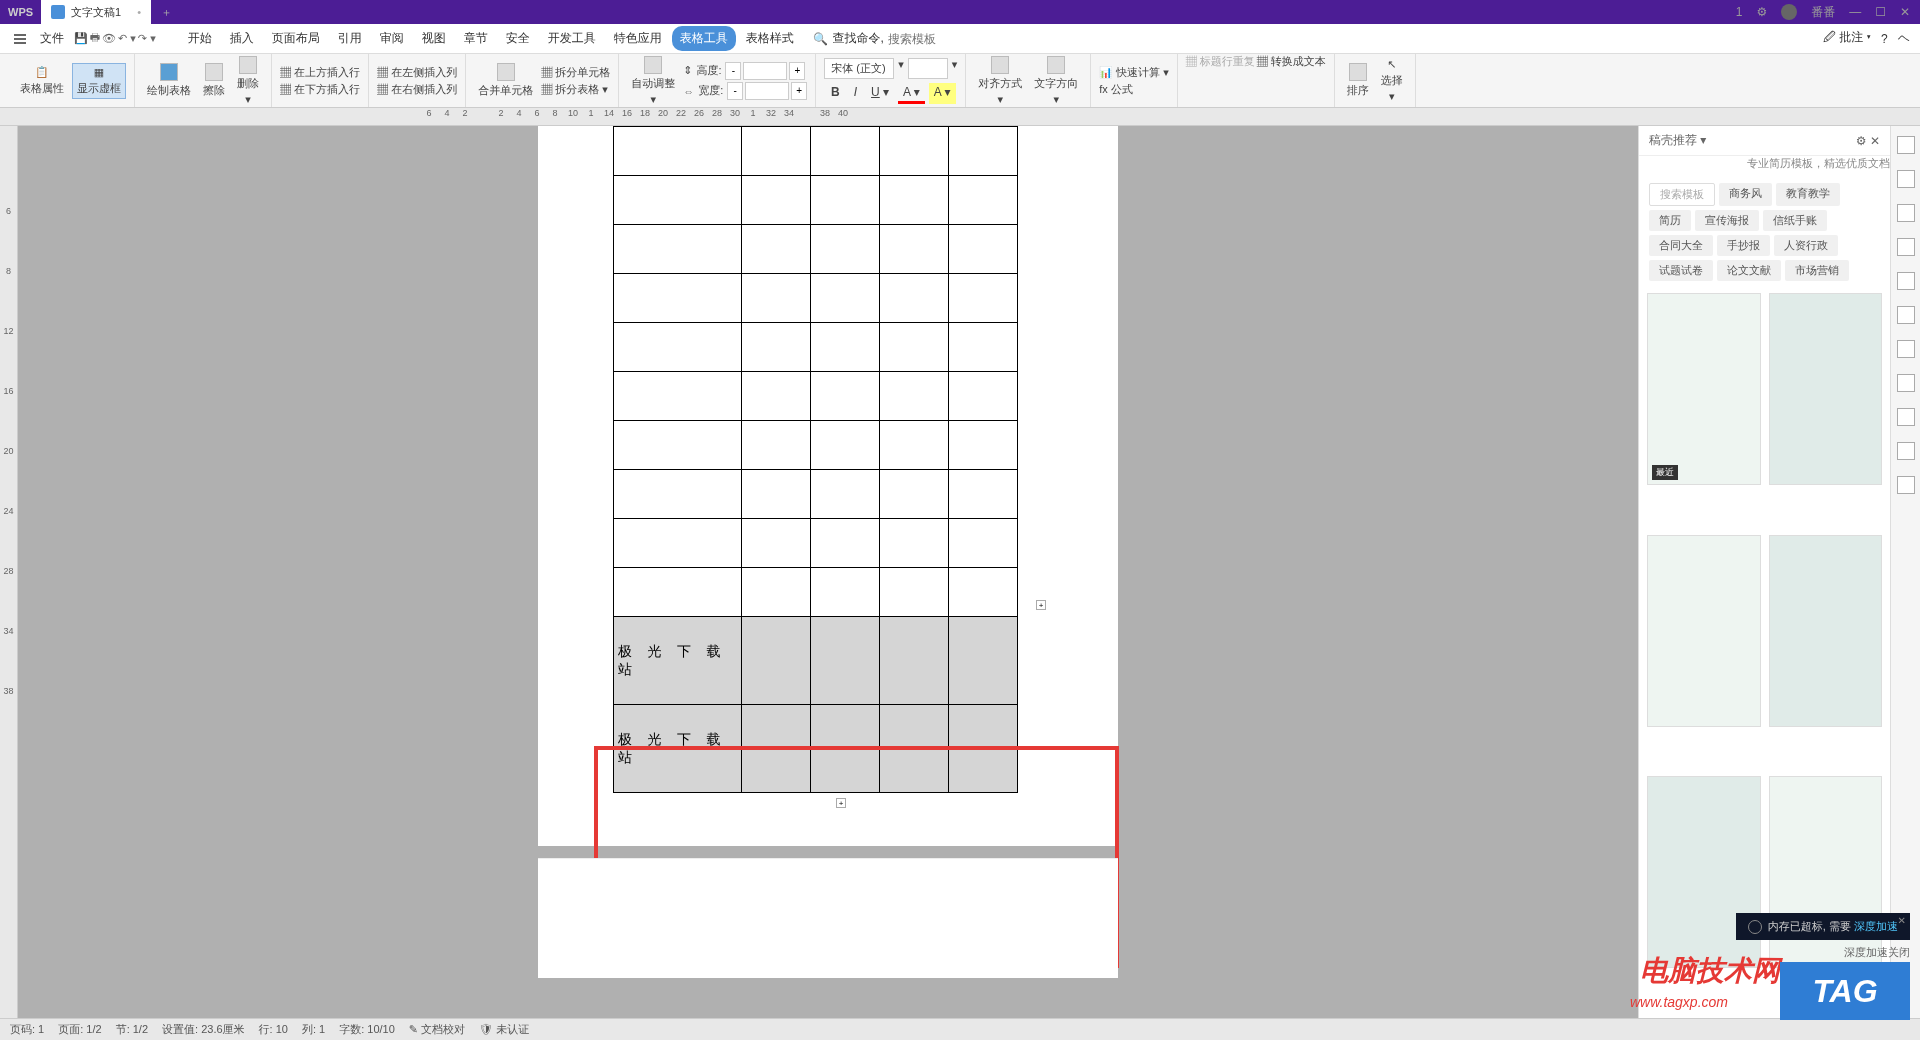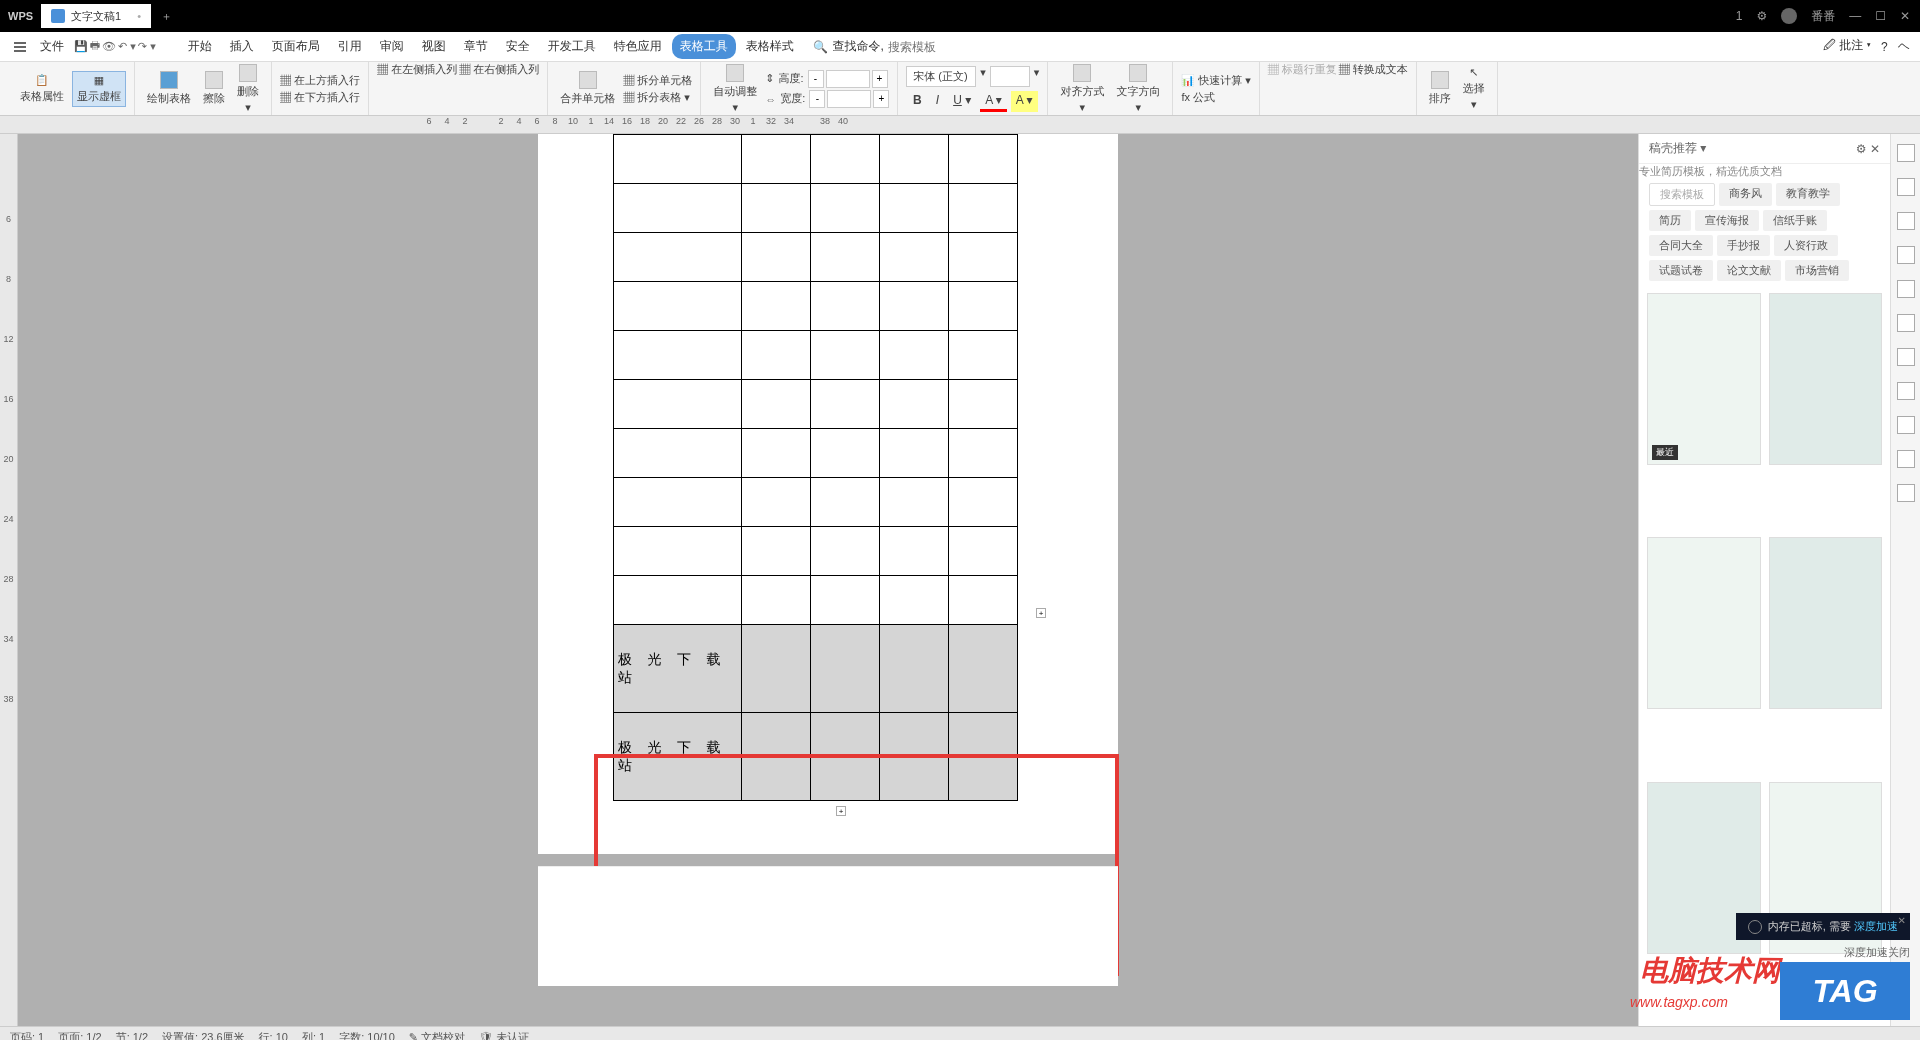--- a/index.html
+++ b/index.html
@@ -1,19 +1,19 @@
 <!DOCTYPE html>
 <html><head>
 <meta charset="utf-8">
 <style>
 * { margin: 0; padding: 0; box-sizing: border-box; font-family: "Microsoft YaHei", sans-serif; }
 body { background: #f0f0f0; overflow: hidden; }
 
 
-.titlebar { height: 32px; background: #000000; display: flex; align-items: center; color: #ccc; font-size: 11px; }
+.titlebar { height: 24px; background: #4c1d95; display: flex; align-items: center; color: #ccc; font-size: 11px; }
 .titlebar .wps-logo { padding: 0 8px; font-weight: bold; }
 .titlebar .tab { background: #fff; color: #333; padding: 4px 10px; display: flex; align-items: center; gap: 6px; height: 24px; }
 .titlebar .tab-icon { width: 14px; height: 14px; background: #4a90d9; border-radius: 2px; }
 .titlebar .tab-dot { color: #aaa; margin-left: 10px; }
 .titlebar .add-tab { padding: 0 10px; color: #aaa; }
 .titlebar .right { margin-left: auto; display: flex; align-items: center; gap: 14px; padding-right: 10px; }
 .titlebar .right span { color: #999; font-size: 12px; }
 .titlebar .user-icon { width: 16px; height: 16px; border-radius: 50%; background: #666; }
 
 
@@ -60,26 +60,26 @@
 .doc-table tr.sel td { background: #d5d5d5; }
 .cell-text { font-family: "SimSun", serif; font-size: 14px; letter-spacing: 6px; padding-left: 4px; }
 
 .highlight-box { position: absolute; border: 4px solid #e53935; top: 620px; left: 56px; width: 525px; height: 222px; pointer-events: none; }
 .small-handle { position: absolute; width: 10px; height: 10px; border: 1px solid #aaa; background: #fff; font-size: 8px; text-align: center; }
 
 
 .right-panel { width: 252px; background: #fff; border-left: 1px solid #ddd; display: flex; flex-direction: column; font-size: 12px; }
 .rp-header { padding: 6px 10px; display: flex; justify-content: space-between; align-items: center; color: #666; border-bottom: 1px solid #eee; }
 .rp-title { font-size: 16px; font-weight: bold; text-align: center; padding: 10px; }
-.rp-subtitle { font-size: 11px; color: #888; text-align: left; }
+.rp-subtitle { font-size: 11px; color: #888; text-align: right; margin-bottom: 8px; }
 .rp-tags { display: flex; flex-wrap: wrap; gap: 4px; padding: 4px 10px; }
 .rp-tag { padding: 3px 10px; background: #f0f0f0; border-radius: 2px; color: #555; font-size: 11px; cursor: pointer; }
 .rp-tag.search { background: none; border: 1px solid #ddd; color: #aaa; }
 .rp-templates { flex: 1; overflow-y: auto; padding: 8px; display: grid; grid-template-columns: 1fr 1fr; gap: 8px; }
-.template-thumb { height: 172px; background: #eef5f1; border: 1px solid #ddd; position: relative; }
+.template-thumb { height: 192px; background: #eef5f1; border: 1px solid #ddd; position: relative; }
 .template-thumb.t2 { background: #e0ebe8; }
 .template-thumb .badge { position: absolute; bottom: 4px; left: 4px; background: #333; color: #fff; font-size: 9px; padding: 1px 4px; }
 
 
 .right-icons { width: 30px; background: #f5f5f5; border-left: 1px solid #ddd; display: flex; flex-direction: column; align-items: center; padding-top: 10px; gap: 16px; }
 .ri-icon { width: 18px; height: 18px; border: 1px solid #aaa; background: #fff; cursor: pointer; }
 
 
 .statusbar { height: 22px; background: #e8e8e8; border-top: 1px solid #ccc; display: flex; align-items: center; font-size: 11px; color: #555; padding: 0 10px; gap: 14px; }
 
@@ -172,21 +172,21 @@
     <div class="ribbon-btn">
         <div class="ribbon-icon"></div>
         <span>擦除</span>
       </div>
     <div class="ribbon-btn"><div class="ribbon-icon"></div><span>删除</span>▾</div>
   </div>
   <div class="ribbon-group" style="flex-direction:column;align-items:flex-start;gap:2px;justify-content:center">
     <span>▦ <span>在上方插入行</span></span>
     <span>▦ <span>在下方插入行</span></span>
   </div>
-  <div class="ribbon-group" style="flex-direction:row;align-items:flex-start;gap:2px;justify-content:center">
+  <div class="ribbon-group" style="flex-direction:column;align-items:flex-start;gap:2px;justify-content:center">
     <span>▦ <span>在左侧插入列</span></span>
     <span>▦ <span>在右侧插入列</span></span>
   </div>
   <div class="ribbon-group">
     <div class="ribbon-btn">
         <div class="ribbon-icon"></div>
         <span>合并单元格</span>
       </div>
     <div style="display:flex;flex-direction:column;gap:2px">
       <span>▦ <span>拆分单元格</span></span>

